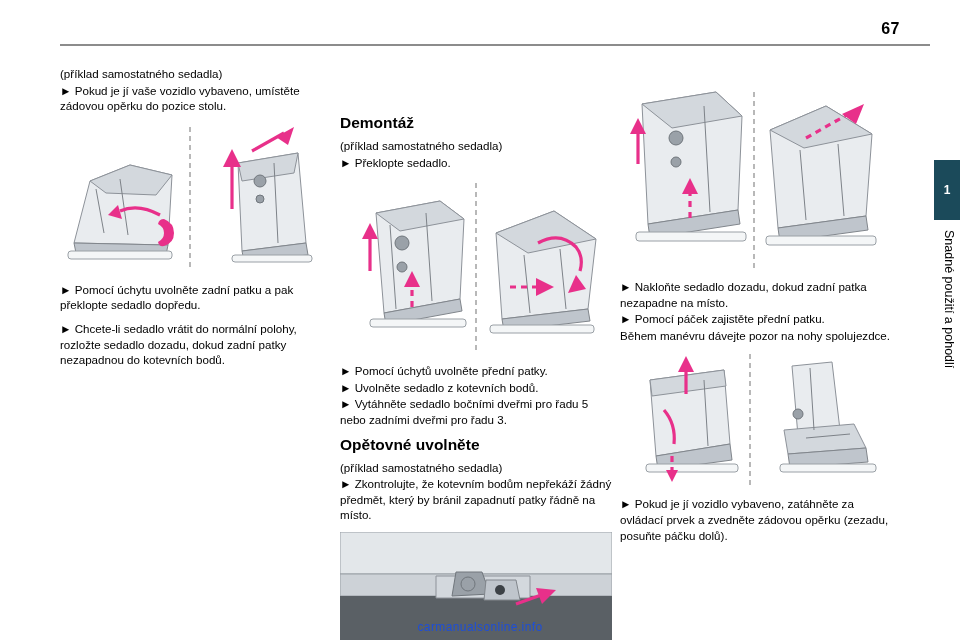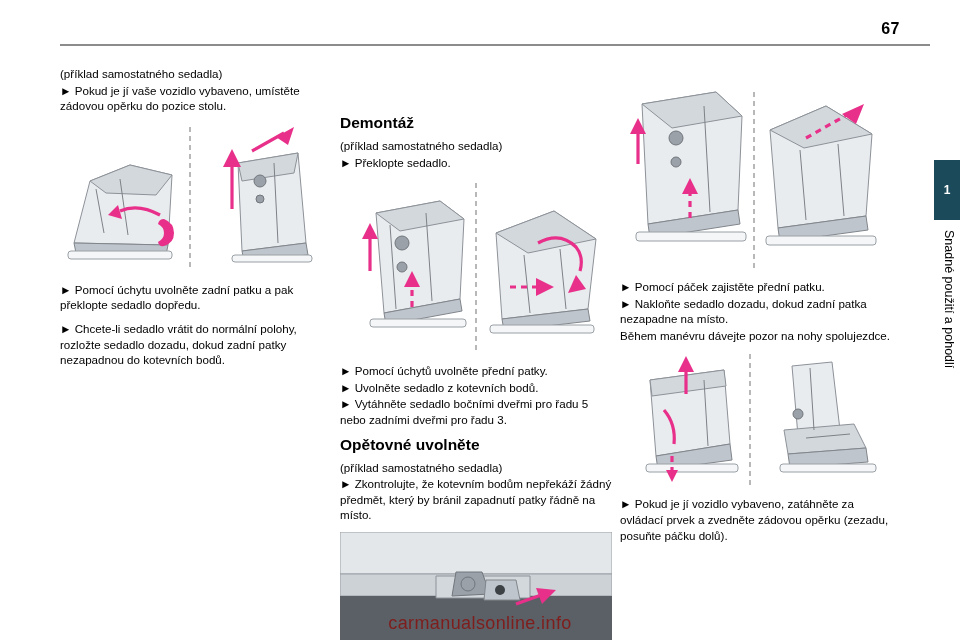--- a/index.html
+++ b/index.html
@@ -87,22 +87,22 @@
   .g3 { fill: #bfc5cc; stroke: #81868c; stroke-width: 1; }
   .g4 { fill: #f4f6f7; stroke: #9aa0a6; stroke-width: 1; }
   .gd { fill: #9aa1a8; stroke: #70767c; stroke-width: 1; }
   .ln { stroke: #7d8288; stroke-width: 1; fill: none; }
 
   
   .footer {
     position: absolute;
     bottom: 6px; left: 0; width: 100%;
     text-align: center;
-    font-size: 18px;
-    color: #7f1d1d;
+    font-size: 12px;
+    color: #1d4ed8;
     letter-spacing: 0.4px;
   }
 </style>
 </head>
 <body>
 
 <div class="page-number">67</div>
 <div class="header-rule"></div>
 
 <div class="side-tab">
@@ -249,22 +249,22 @@
         <path class="g3" d="M18 138 L106 126 L108 140 L20 152 Z"></path>
         <rect class="g4" x="6" y="146" width="110" height="9" rx="3"></rect>
         <path class="ln" d="M40 60 L46 130"></path>
         <path class="ln" d="M78 54 L84 126"></path>
         <path class="pinkdash" d="M46 48 L92 22"></path>
         <path class="pink" d="M104 14 l-8 20 l-14 -10 Z"></path>
       </g>
     </svg>
   </div>
 
+  <p class="body">►  Nakloňte sedadlo dozadu, dokud zadní patka nezapadne na místo.</p>
   <p class="body">►  Pomocí páček zajistěte přední patku.</p>
-  <p class="body">►  Nakloňte sedadlo dozadu, dokud zadní patka nezapadne na místo.</p>
   <p class="body gap">Během manévru dávejte pozor na nohy spolujezdce.</p>
 
   <div class="fig">
     <svg width="272" height="135" viewBox="0 0 272 135">
       <line class="dashline" x1="130" y1="2" x2="130" y2="133"></line>
 
       <g>
         <path class="g1" d="M30 28 L104 18 L110 92 L36 104 Z"></path>
         <path class="g2" d="M30 28 L104 18 L106 34 L32 44 Z"></path>
         <path class="g3" d="M36 104 L110 92 L112 108 L38 118 Z"></path>

